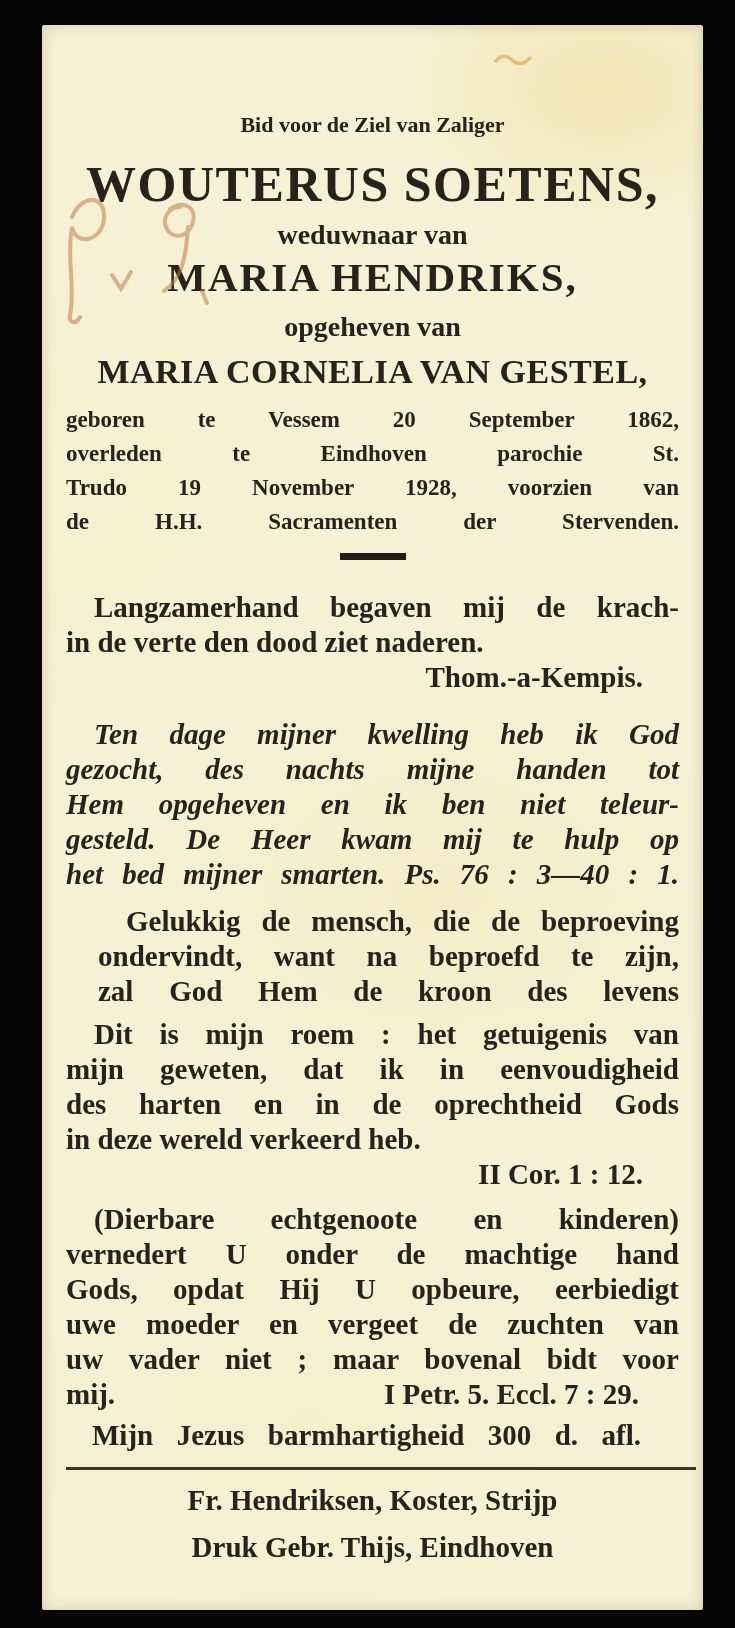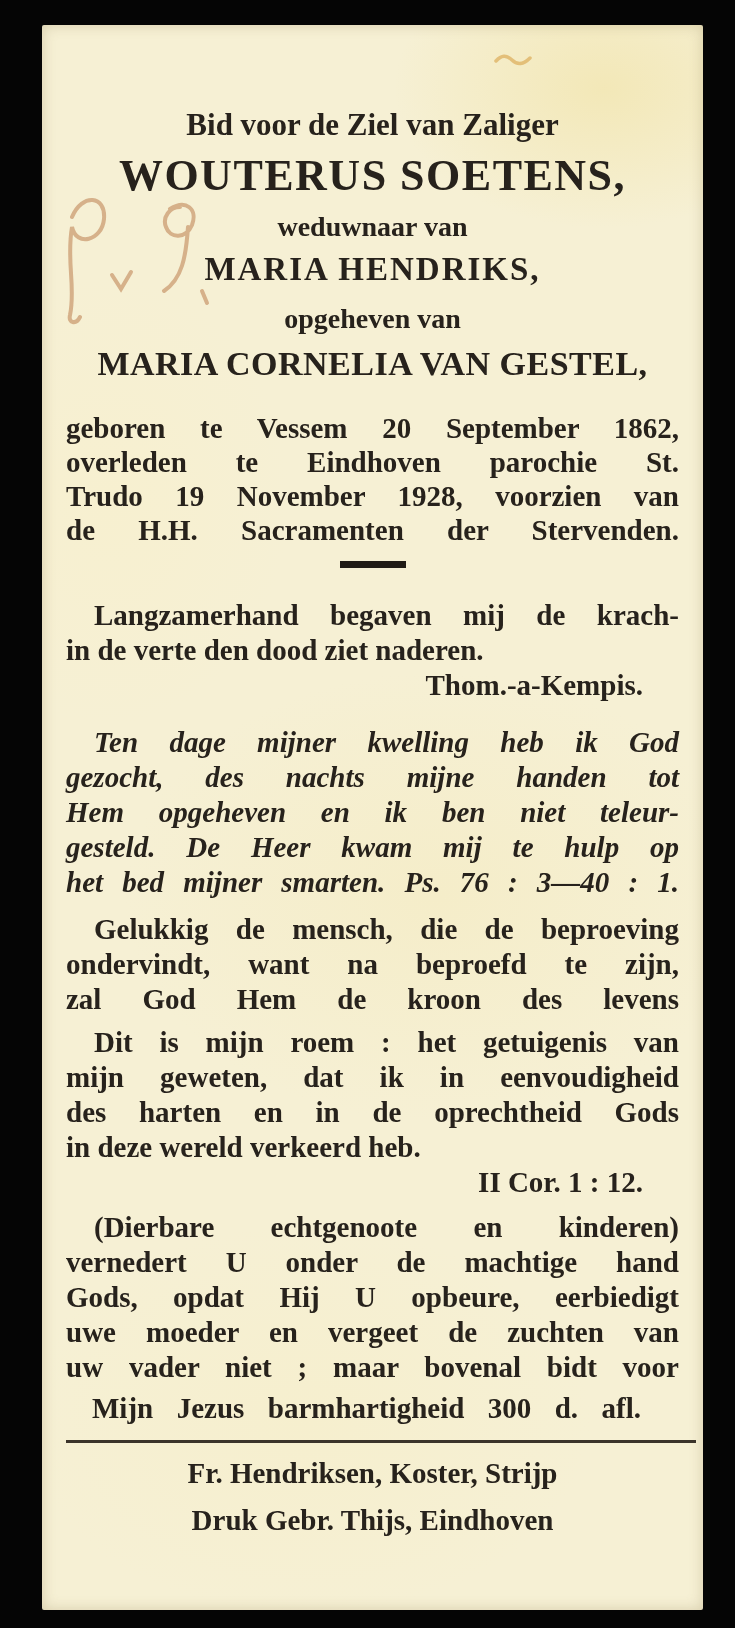--- a/index.html
+++ b/index.html
@@ -19,34 +19,34 @@
       radial-gradient(ellipse 380px 260px at 40% 88%, rgba(246,238,200,.5), rgba(246,238,200,0) 75%),
       #f6f0d4;
     box-sizing:border-box;
     padding:0 24px;
     box-shadow:inset 0 0 14px rgba(120,100,50,.25);
     border-radius:2px;
     color:#27221c;
     font-weight:700;
   }
   .center{text-align:center;white-space:nowrap;}
-  .intro{margin-top:82px;font-size:31px;line-height:36px;}
-  .name{margin-top:6px;font-size:44px;line-height:54px;letter-spacing:1.5px;}
+  .intro{margin-top:82px;font-size:22px;line-height:36px;}
+  .name{margin-top:14px;font-size:50px;line-height:54px;letter-spacing:1.5px;}
   .rel{margin-top:6px;font-size:28px;line-height:36px;}
-  .wife1{margin-top:2px;font-size:33px;line-height:44px;letter-spacing:2px;}
+  .wife1{margin-top:2px;font-size:41px;line-height:44px;letter-spacing:2px;}
   .rel2{margin-top:10px;}
   .wife2{margin-top:4px;font-size:34px;line-height:46px;letter-spacing:.5px;}
-  .vitals{margin-top:24px;font-size:29px;line-height:34px;}
+  .vitals{margin-top:8px;font-size:23px;line-height:34px;}
   .line{display:block;}
   .j{text-align:justify;text-align-last:justify;}
   .divider{margin:14px auto 0;width:66px;height:7px;background:#211c16;}
   .para{font-size:29px;line-height:35px;}
   .p1{margin-top:30px;}
   .p2{margin-top:22px;font-style:italic;}
-  .p3{margin-top:12px;}
+  .p3{margin-top:12px;margin-left:32px;}
   .p4{margin-top:8px;}
   .p5{margin-top:10px;}
   .indent{text-indent:28px;}
   .attr{text-align:right;padding-right:36px;}
   .split{display:flex;justify-content:space-between;padding-right:40px;}
   .indulgence{margin-top:6px;font-size:29px;line-height:35px;padding-left:26px;padding-right:38px;text-align:justify;text-align-last:justify;}
   .footer-rule{margin:14px auto 0;width:630px;height:3px;background:#3b342a;}
   .footer{margin-top:13px;font-size:29px;line-height:34px;}
   .annotation{position:absolute;pointer-events:none;}
   .hand{left:8px;top:150px;}
@@ -113,20 +113,24 @@
     <span class="line">in deze wereld verkeerd heb.</span>
     <div class="attr">II Cor. 1 : 12.</div>
   </div>
 
   <div class="para p5">
     <span class="line j indent">(Dierbare echtgenoote en kinderen)</span>
     <span class="line j">vernedert U onder de machtige hand</span>
     <span class="line j">Gods, opdat Hij U opbeure, eerbiedigt</span>
     <span class="line j">uwe moeder en vergeet de zuchten van</span>
     <span class="line j">uw vader niet ; maar bovenal bidt voor</span>
+    <div class="split">
+      <span>mij.</span>
+      <span>I Petr. 5. Eccl. 7 : 29.</span>
+    </div>
   </div>
 
   <div class="indulgence">Mijn Jezus barmhartigheid 300 d. afl.</div>
 
   <div class="footer-rule"></div>
 
   <div class="center footer">Fr. Hendriksen, Koster, Strijp</div>
   <div class="center footer">Druk Gebr. Thijs, Eindhoven</div>
 
 </div>

